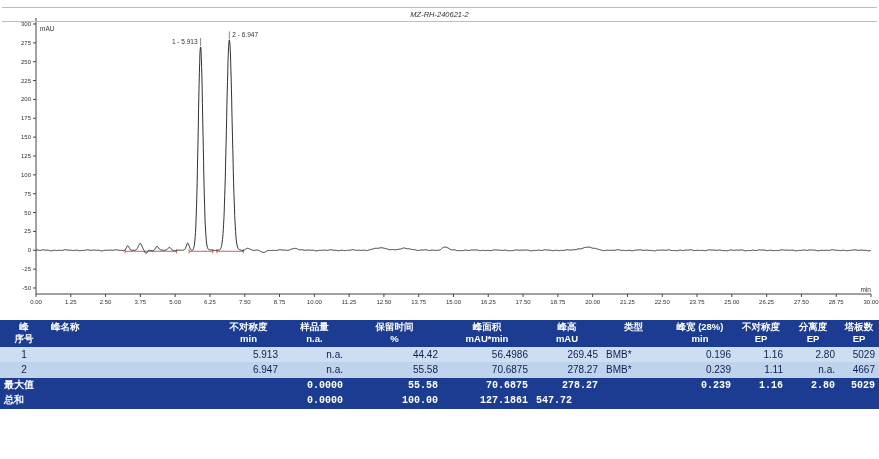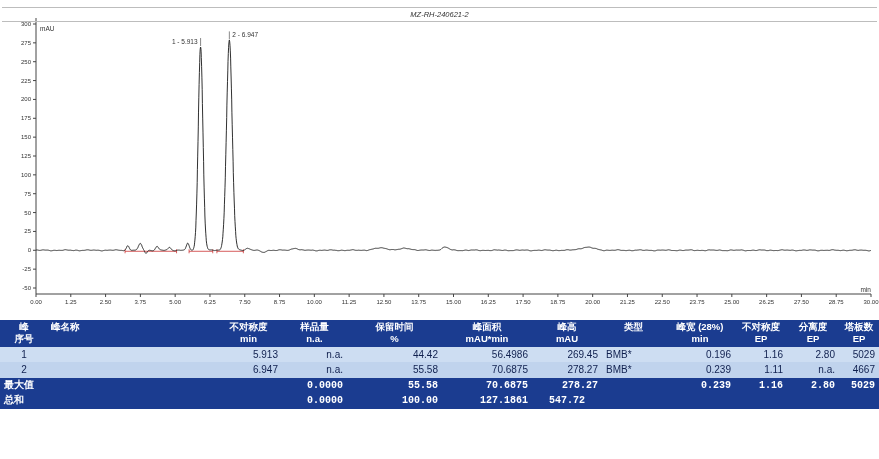--- a/index.html
+++ b/index.html
@@ -239,21 +239,21 @@
           <td style="text-align:right">1.16</td>
           <td style="text-align:right">2.80</td>
           <td style="text-align:right">5029</td>
         </tr>
         <tr class="summary">
           <td colspan="2" style="text-align:left">总和</td>
           <td style="text-align:right"></td>
           <td style="text-align:right">0.0000</td>
           <td style="text-align:right">100.00</td>
           <td style="text-align:right">127.1861</td>
-          <td style="text-align:center">547.72</td>
+          <td style="text-align:left">547.72</td>
           <td style="text-align:left"></td>
           <td style="text-align:right"></td>
           <td style="text-align:right"></td>
           <td style="text-align:right"></td>
           <td style="text-align:right"></td>
         </tr>
       </tbody>
     </table>
 
 </div>

